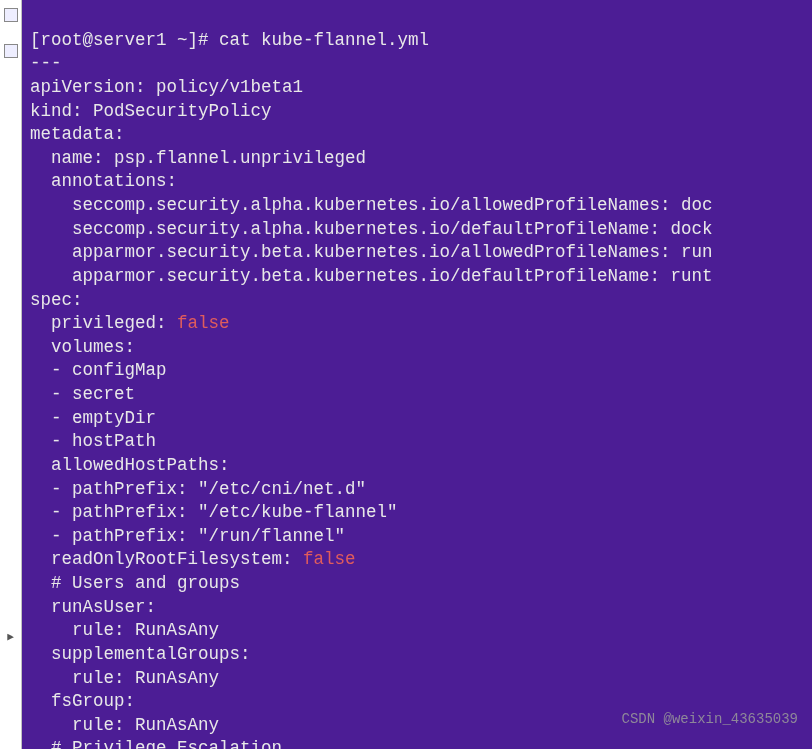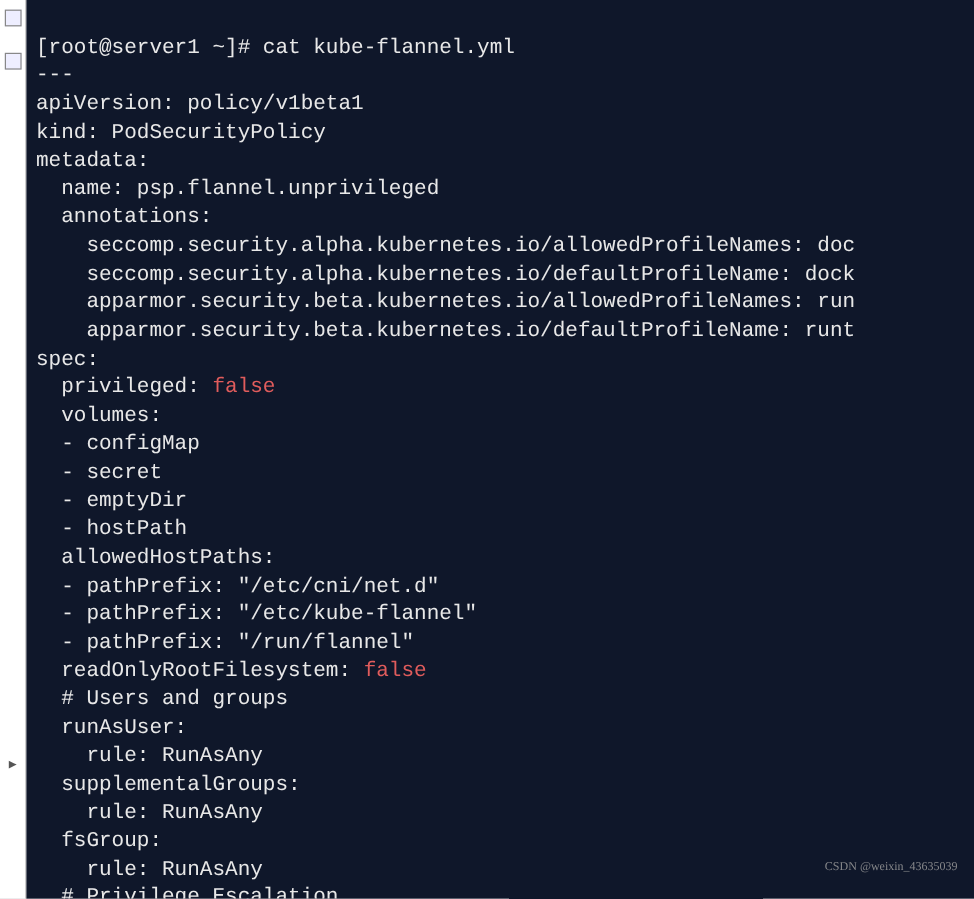--- a/index.html
+++ b/index.html
@@ -27,38 +27,38 @@
       border: 1px solid #888;
       background: #eef;
     }
     .gutter-arrow {
       margin-top: 550px;
       font-size: 11px;
       color: #555;
     }
     .terminal {
       flex: 1;
-      background: #0f172a;
+      background: #4c1d95;
       color: #e8e8e8;
       font-family: "Consolas", "Menlo", "Courier New", monospace;
       font-size: 17.5px;
       padding: 5px 8px;
       line-height: 1.35;
       white-space: pre;
       overflow: hidden;
       position: relative;
     }
     .kw-false { color: #e05c5c; }
     .watermark {
       position: absolute;
       bottom: 20px;
       right: 14px;
       color: #9a9a9a;
-      font-size: 10px;
-      font-family: Liberation Serif, serif;
+      font-size: 14px;
+      font-family: Liberation Mono, monospace;
       opacity: 0.85;
     }
   </style>
 </head>
 <body>
 
 <div class="left-gutter">
   <div class="gutter-box"></div>
   <div class="gutter-box"></div>
   <div class="gutter-arrow">▶</div>

